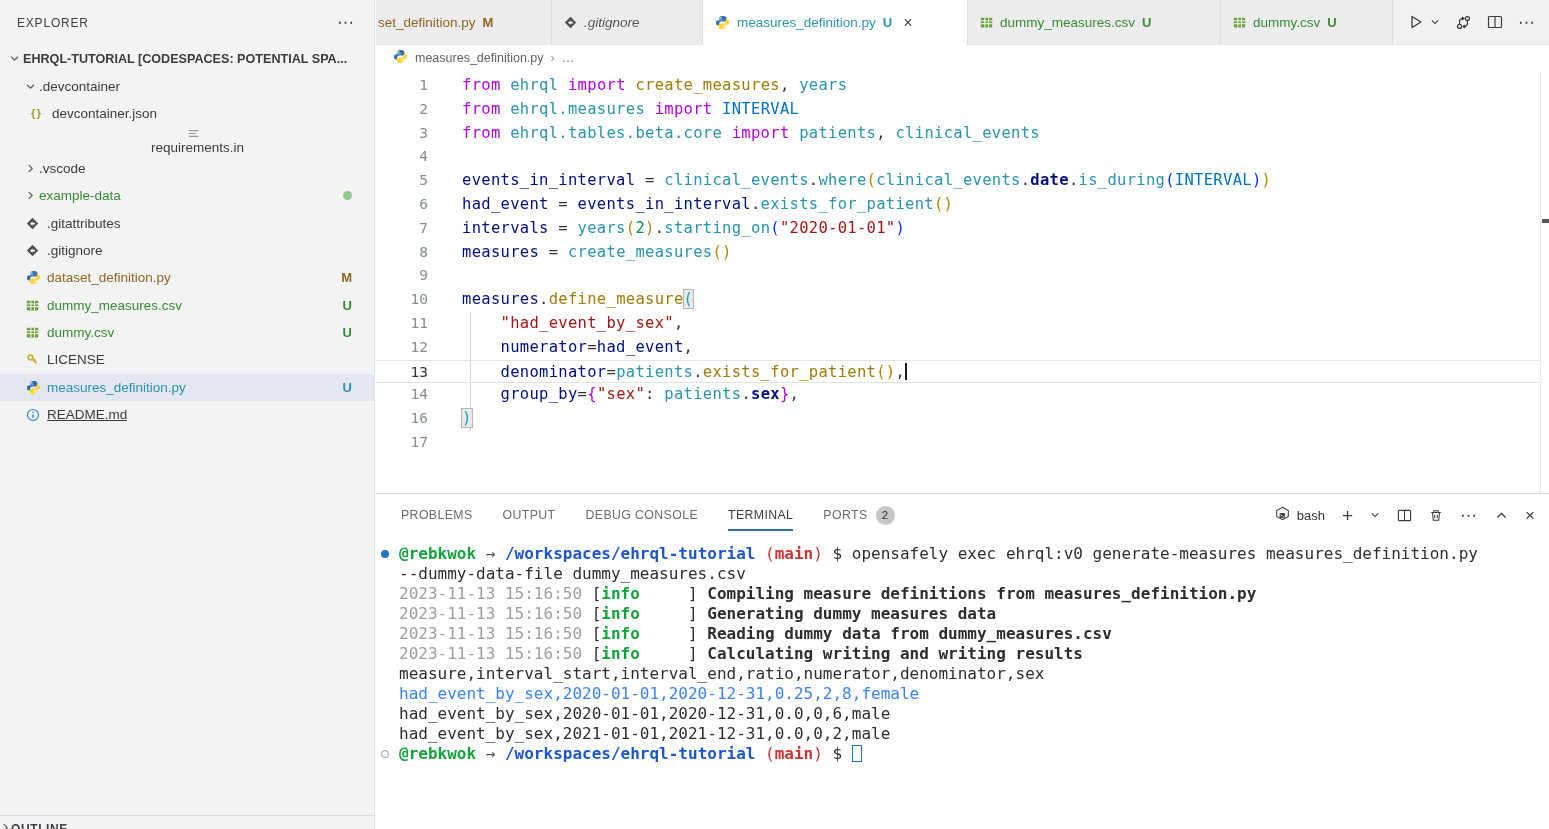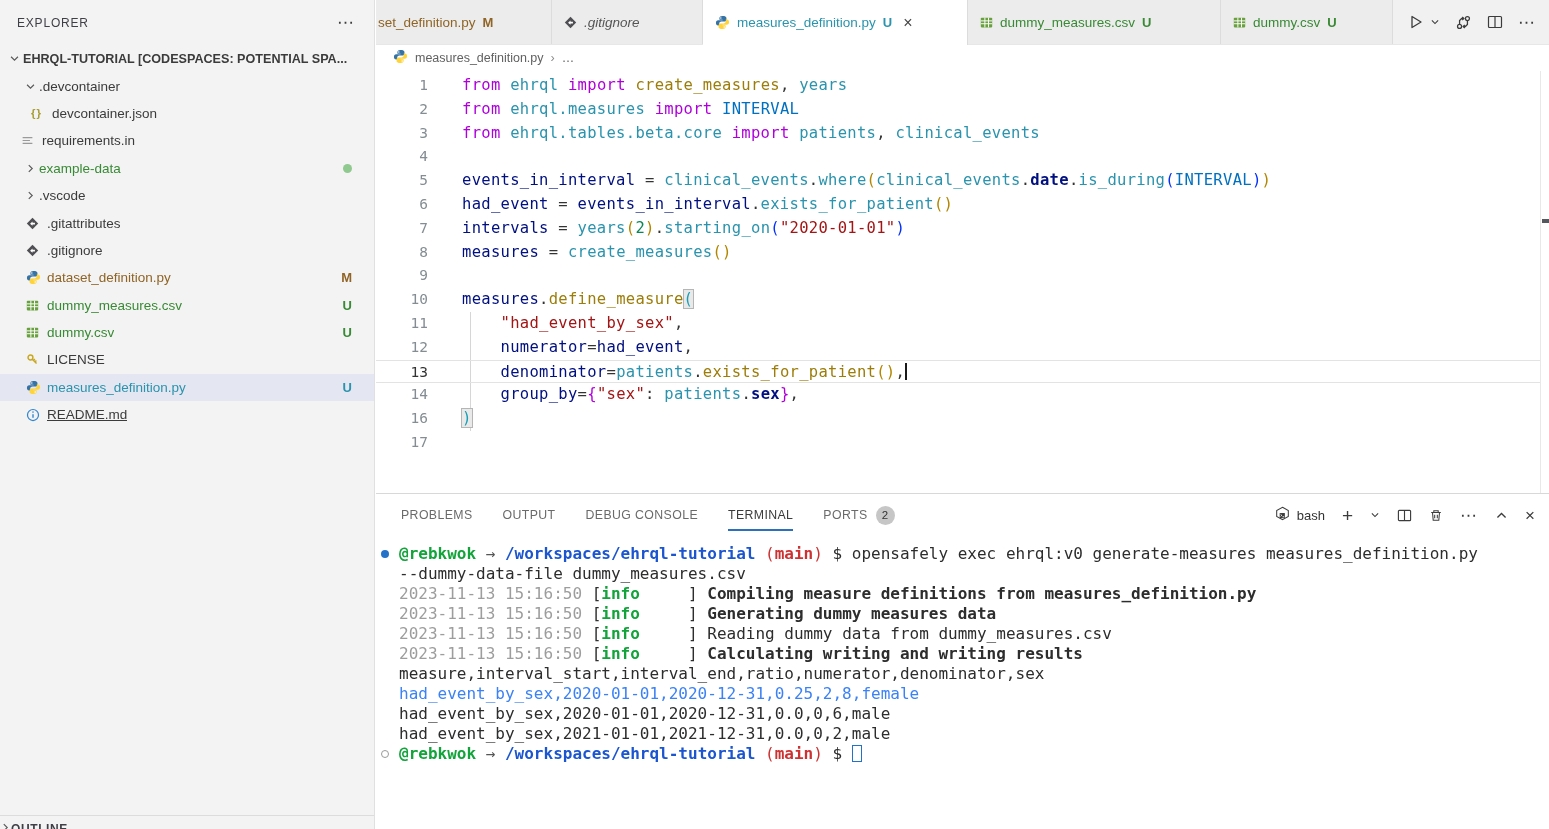--- a/index.html
+++ b/index.html
@@ -99,44 +99,44 @@
           </svg>
         </span>
         <span class="slabel">.devcontainer</span>
       </div>
       <div class="srow" style="padding-left: 31px;">
         <span class="ficon">
           <span style="color:#a89d33;font-weight:bold;font-size:11.5px;letter-spacing:1px;">{}</span>
         </span>
         <span class="slabel">devcontainer.json</span>
       </div>
-      <div class="srow" style="padding-left: 21px;">
+      <div class="srow" style="padding-left: 21px; flex-direction: column;">
         <span class="ficon">
           <svg width="13" height="13" viewBox="0 0 16 16" stroke="#9a9a9a" stroke-width="1.4">
             <path d="M2 4.5h12M2 8h9M2 11.5h12"></path>
           </svg>
         </span>
         <span class="slabel">requirements.in</span>
       </div>
       <div class="srow" style="padding-left: 22px;">
         <span class="chev">
           <svg width="11" height="11" viewBox="0 0 16 16" fill="none" stroke="#5a5a5a" stroke-width="1.7">
             <path d="M5.5 3 10.5 8 5.5 13"></path>
           </svg>
         </span>
-        <span class="slabel" style="color: rgb(56, 138, 52);">example-data</span>
-        <span class="gdot"></span>
+        <span class="slabel">.vscode</span>
       </div>
       <div class="srow" style="padding-left: 22px;">
         <span class="chev">
           <svg width="11" height="11" viewBox="0 0 16 16" fill="none" stroke="#5a5a5a" stroke-width="1.7">
             <path d="M5.5 3 10.5 8 5.5 13"></path>
           </svg>
         </span>
-        <span class="slabel">.vscode</span>
+        <span class="slabel" style="color: rgb(56, 138, 52);">example-data</span>
+        <span class="gdot"></span>
       </div>
       <div class="srow" style="padding-left: 26px;">
         <span class="ficon">
           <svg width="13" height="13" viewBox="0 0 16 16">
             <path d="M8 1 15 8 8 15 1 8z" fill="#4f4f53"></path>
             <path d="M5 8.2 8 5.5v1.7h3v2H8v1.7z" fill="#fff"></path>
           </svg>
         </span>
         <span class="slabel">.gitattributes</span>
       </div>
@@ -397,21 +397,21 @@
               <span style="font-size:17px;line-height:1;color:#3c3c3c;">×</span>
             </span>
           </span>
       </span>
     </div>
     <div id="term">
         <div class="tl"><span class="dec filled"></span><span style="color: rgb(18, 163, 59); font-weight: bold;">@rebkwok</span><span style="color: rgb(85, 85, 85);"> → </span><span style="color: rgb(27, 85, 208); font-weight: bold;">/workspaces/ehrql-tutorial</span><span style="color: rgb(205, 49, 49);"> (</span><span style="color: rgb(205, 49, 49); font-weight: bold;">main</span><span style="color: rgb(205, 49, 49);">)</span><span style="color: rgb(45, 45, 45);"> $ opensafely exec ehrql:v0 generate-measures measures_definition.py</span></div>
         <div class="tl"><span style="color: rgb(45, 45, 45);">--dummy-data-file dummy_measures.csv</span></div>
         <div class="tl"><span style="color: rgb(157, 157, 157);">2023-11-13 15:16:50 </span><span style="color: rgb(45, 45, 45);">[</span><span style="color: rgb(18, 163, 59); font-weight: bold;">info</span><span style="color: rgb(45, 45, 45);">     ] </span><span style="color: rgb(45, 45, 45); font-weight: bold;">Compiling measure definitions from measures_definition.py</span></div>
         <div class="tl"><span style="color: rgb(157, 157, 157);">2023-11-13 15:16:50 </span><span style="color: rgb(45, 45, 45);">[</span><span style="color: rgb(18, 163, 59); font-weight: bold;">info</span><span style="color: rgb(45, 45, 45);">     ] </span><span style="color: rgb(45, 45, 45); font-weight: bold;">Generating dummy measures data</span></div>
-        <div class="tl"><span style="color: rgb(157, 157, 157);">2023-11-13 15:16:50 </span><span style="color: rgb(45, 45, 45);">[</span><span style="color: rgb(18, 163, 59); font-weight: bold;">info</span><span style="color: rgb(45, 45, 45);">     ] </span><span style="color: rgb(45, 45, 45); font-weight: normal;">Reading dummy data from dummy_measures.csv</span></div>
+        <div class="tl"><span style="color: rgb(157, 157, 157);">2023-11-13 15:16:50 </span><span style="color: rgb(45, 45, 45);">[</span><span style="color: rgb(18, 163, 59); font-weight: bold;">info</span><span style="color: rgb(45, 45, 45);">     ] </span><span style="color: rgb(45, 45, 45); font-weight: bold;">Reading dummy data from dummy_measures.csv</span></div>
         <div class="tl"><span style="color: rgb(157, 157, 157);">2023-11-13 15:16:50 </span><span style="color: rgb(45, 45, 45);">[</span><span style="color: rgb(18, 163, 59); font-weight: bold;">info</span><span style="color: rgb(45, 45, 45);">     ] </span><span style="color: rgb(45, 45, 45); font-weight: bold;">Calculating writing and writing results</span></div>
         <div class="tl"><span style="color: rgb(45, 45, 45);">measure,interval_start,interval_end,ratio,numerator,denominator,sex</span></div>
         <div class="tl"><span style="color: #3b82f6;">had_event_by_sex,2020-01-01,2020-12-31,0.25,2,8,female</span></div>
         <div class="tl"><span style="color: rgb(45, 45, 45);">had_event_by_sex,2020-01-01,2020-12-31,0.0,0,6,male</span></div>
         <div class="tl"><span style="color: rgb(45, 45, 45);">had_event_by_sex,2021-01-01,2021-12-31,0.0,0,2,male</span></div>
         <div class="tl"><span class="dec outline"></span><span style="color: rgb(18, 163, 59); font-weight: bold;">@rebkwok</span><span style="color: rgb(85, 85, 85);"> → </span><span style="color: rgb(27, 85, 208); font-weight: bold;">/workspaces/ehrql-tutorial</span><span style="color: rgb(205, 49, 49);"> (</span><span style="color: rgb(205, 49, 49); font-weight: bold;">main</span><span style="color: rgb(205, 49, 49);">)</span><span style="color: rgb(45, 45, 45);"> $ </span><span class="curbox"></span></div>
       </div>
   </div>
 </div>
 

